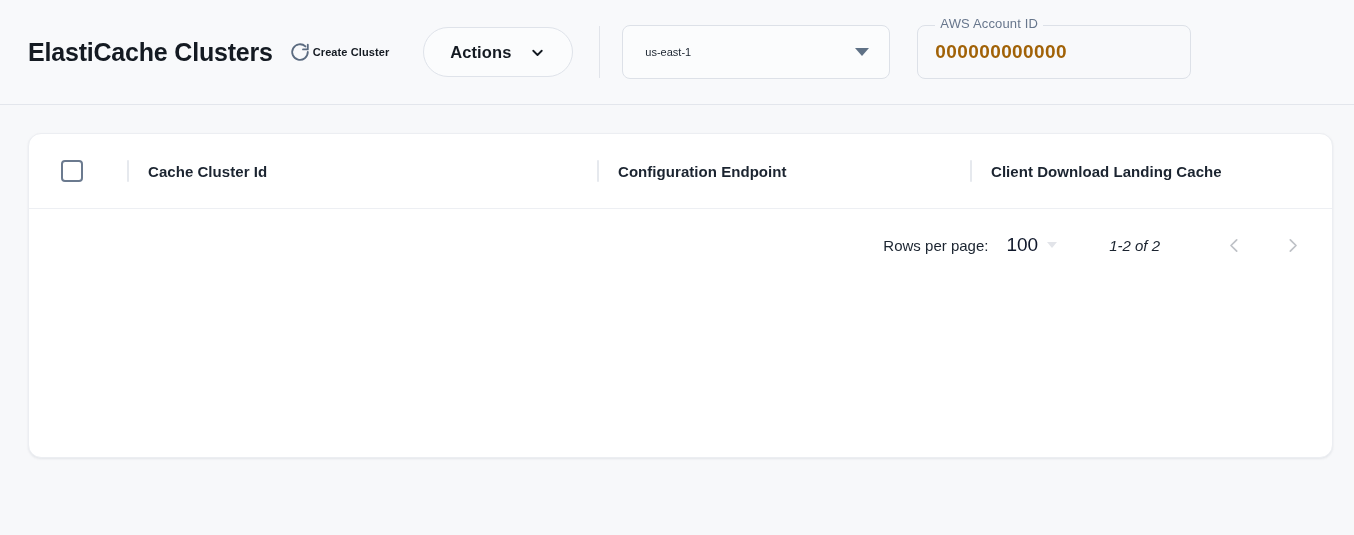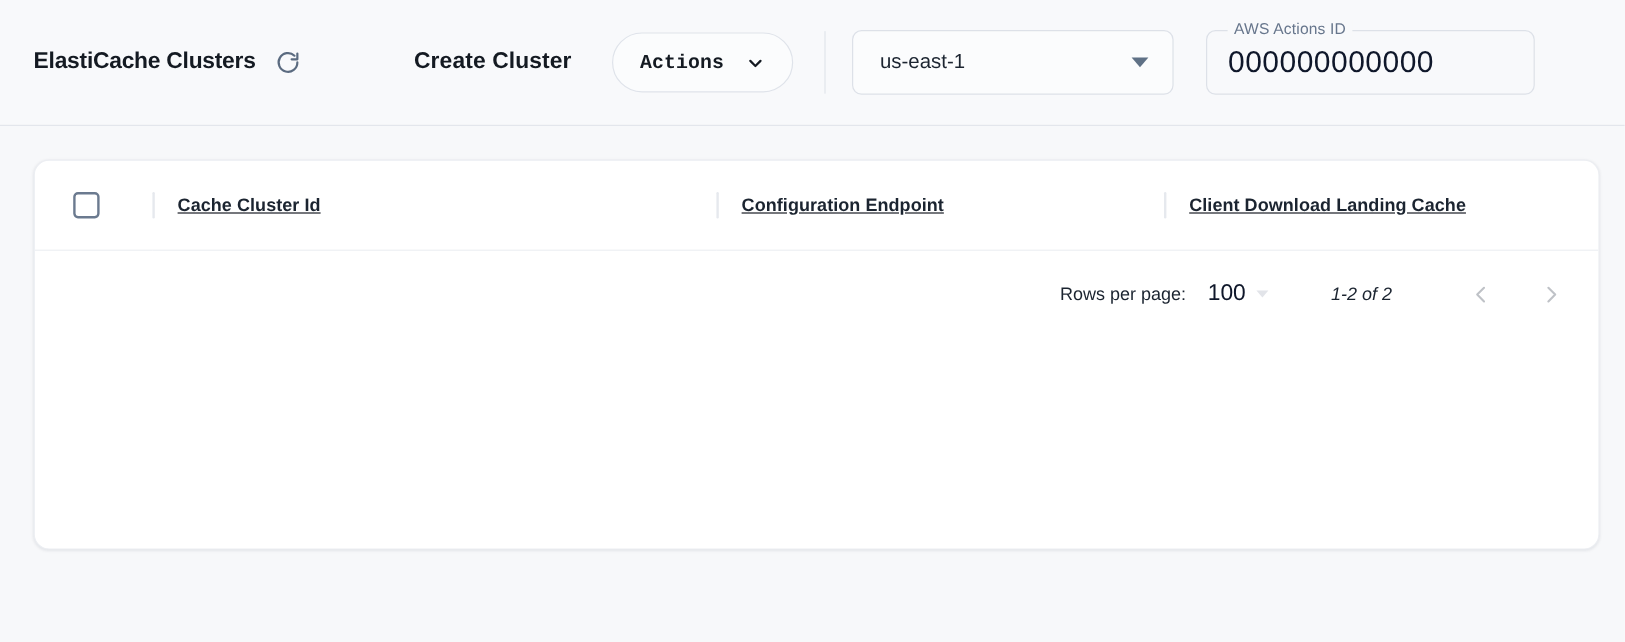--- a/index.html
+++ b/index.html
@@ -25,59 +25,58 @@
     align-items: center;
     padding: 0 18px 0 28px;
   }
   .title-wrap {
     display: flex;
     align-items: center;
     gap: 14px;
     flex: 0 0 auto;
   }
   .page-title {
-    font-size: 19px;
+    font-size: 25px;
     font-weight: 700;
     letter-spacing: -0.2px;
     color: #141a22;
     white-space: nowrap;
   }
   .refresh-btn {
     width: 26px; height: 26px;
     display: flex; align-items: center; justify-content: center;
     cursor: pointer;
     color: #5b6b80;
     background: none; border: none; padding: 0;
   }
   .refresh-btn svg { display: block; }
 
   .create-cluster {
-    margin-left: 92px;
-    font-size: 19px;
+    font-size: 11px;
     font-weight: 700;
     color: #141a22;
     white-space: nowrap;
     cursor: pointer;
     letter-spacing: 0.1px;
   }
 
   .actions-btn {
     margin-left: 34px;
     height: 50px;
     min-width: 150px;
     padding: 0 22px;
     background: #fbfcfd;
     border: 1px solid #dfe3ea;
     border-radius: 26px;
     display: flex;
     align-items: center;
     justify-content: center;
     gap: 18px;
     cursor: pointer;
-    font-family: Liberation Mono, monospace;
+    font-family: Liberation Sans, sans-serif;
   }
   .actions-btn .lbl {
     font-size: 16.5px;
     font-weight: 700;
     color: #141a22;
     letter-spacing: 0.1px;
   }
   .chev { color: #141a22; display: block; }
 
   .vdiv {
@@ -94,21 +93,21 @@
     background: #fbfcfd;
     border: 1px solid #dde1e8;
     border-radius: 8px;
     display: flex;
     align-items: center;
     padding: 0 18px 0 22px;
     cursor: pointer;
     position: relative;
   }
   .region-select .val {
-    font-size: 17px;
+    font-size: 11px;
     color: #1b2430;
     flex: 1;
   }
   .caret-down {
     width: 0; height: 0;
     border-left: 7px solid transparent;
     border-right: 7px solid transparent;
     border-top: 8px solid #5f7186;
     margin-right: 2px;
   }
@@ -139,24 +138,25 @@
     letter-spacing: 0.15px;
     white-space: nowrap;
   }
   .acct-input {
     position: absolute;
     inset: 0;
     border: none;
     outline: none;
     background: transparent;
     font-family: inherit;
-    font-size: 25px;
-    color: #0f172a;
+    font-size: 19px;
+    color: #a16207;
     padding: 0 18px;
     letter-spacing: 0.4px;
+    font-weight: bold;
   }
 
   
   .content {
     padding: 28px 20px 0 28px;
   }
   .card {
     width: 1305px;
     height: 325px;
     background: #ffffff;
@@ -169,21 +169,20 @@
 
   table.grid {
     width: 100%;
     border-collapse: collapse;
     table-layout: fixed;
   }
   table.grid th, table.grid td {
     text-align: left;
     vertical-align: middle;
     padding: 0;
-    text-decoration: underline;
   }
   .col-check { width: 98px; }
   .col-id    { width: 470px; }
   .col-ep    { width: 373px; }
   .col-page  { width: auto; }
 
   thead tr { height: 74px; }
   thead th {
     border-bottom: 1px solid #edeff3;
   }
@@ -329,21 +328,21 @@
 
   <div class="vdiv"></div>
 
   <div class="region-select">
     <span class="val">us-east-1</span>
     <span class="caret-down"></span>
   </div>
 
   <div class="acct-field">
     <div class="acct-outline"></div>
-    <label class="acct-label">AWS Actions ID</label>
+    <label class="acct-label">AWS Account ID</label>
     <input class="acct-input" value="000000000000" style="">
   </div>
 
 </div>
 
 <div class="content">
   <div class="card">
 
     <table class="grid">
       <colgroup>

